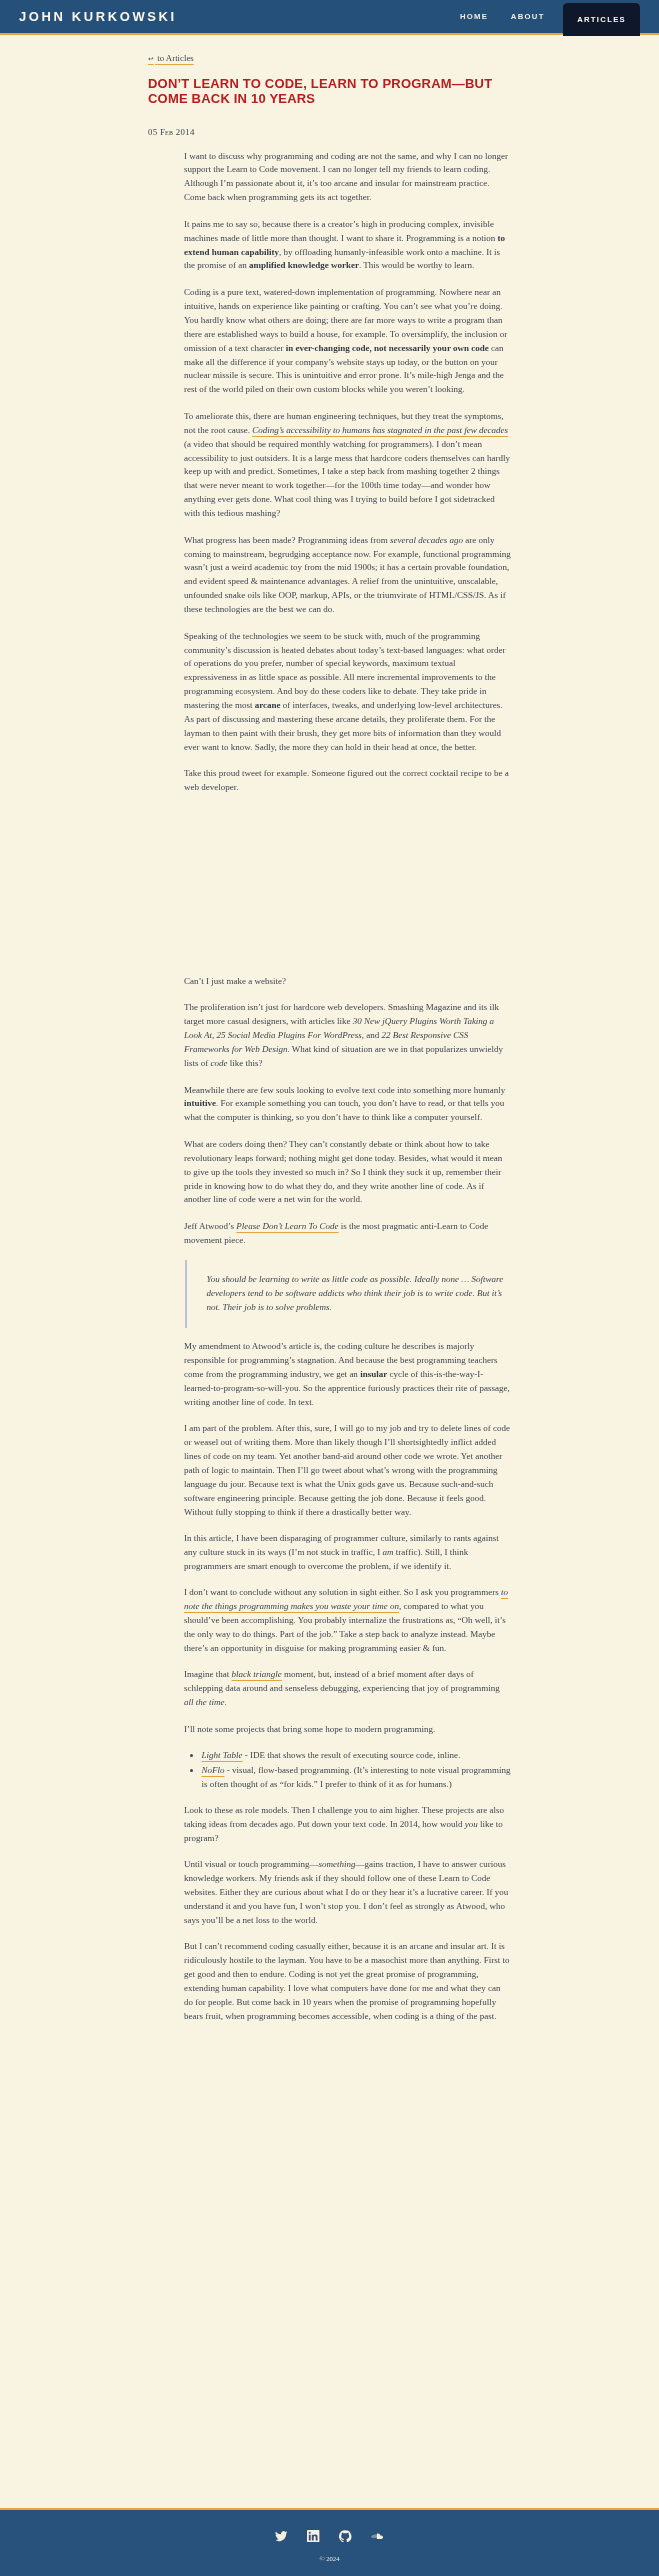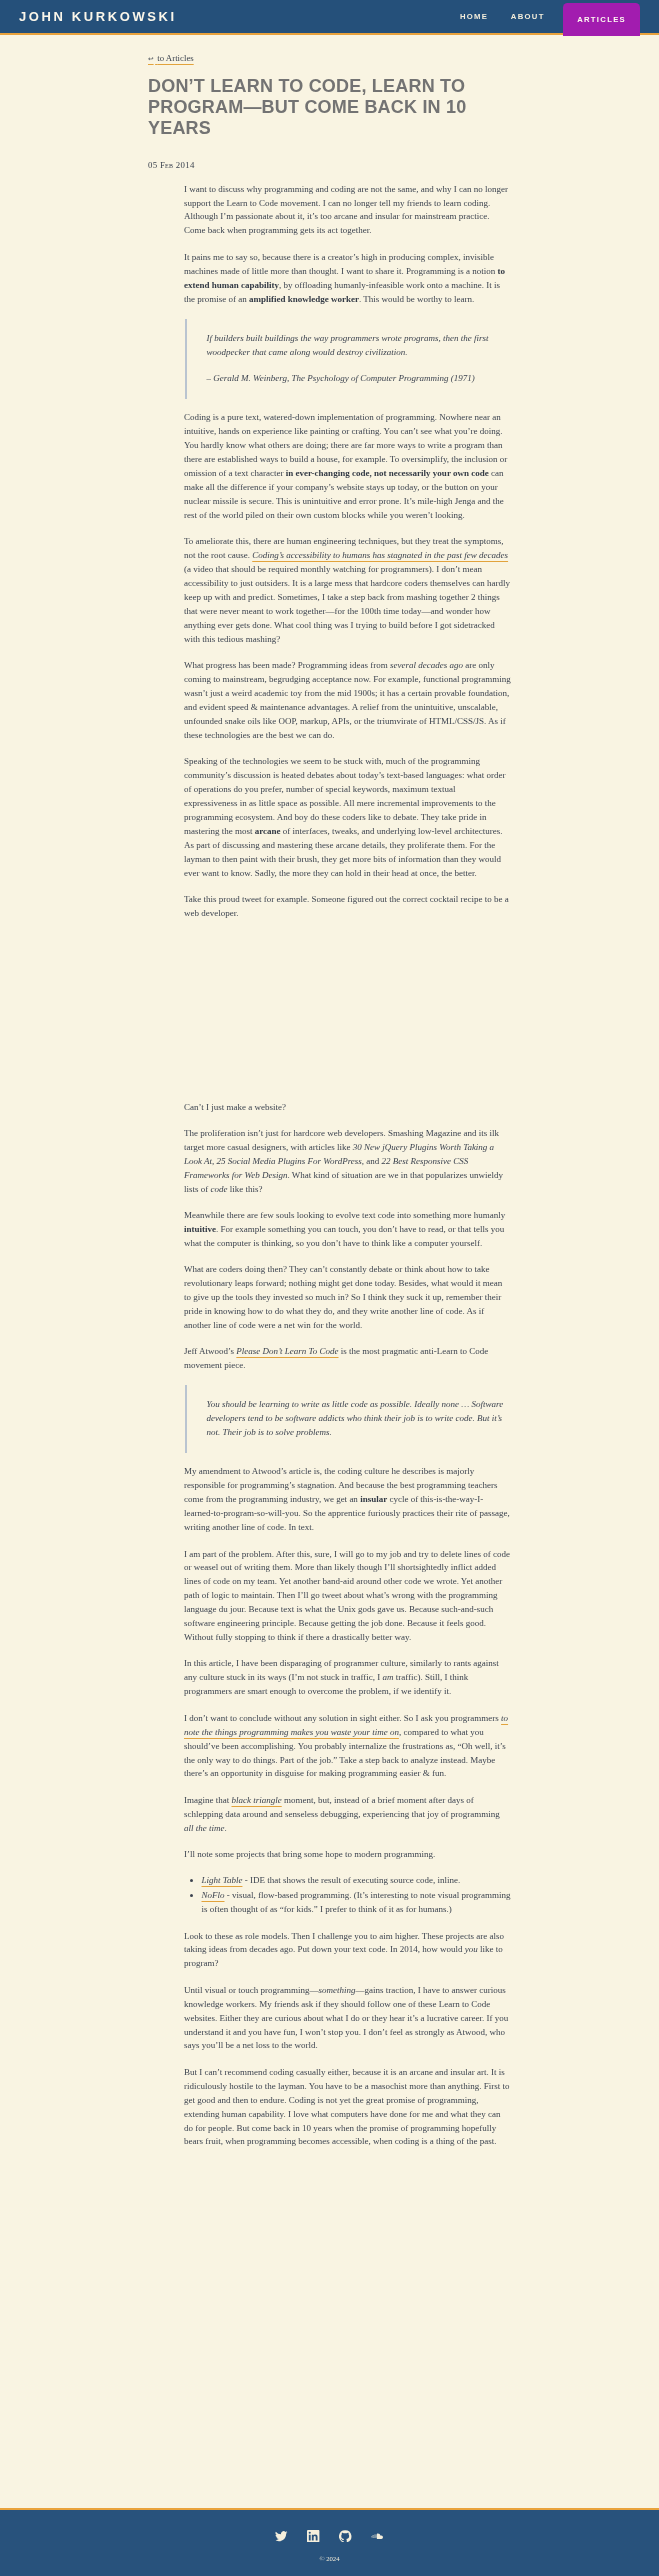--- a/index.html
+++ b/index.html
@@ -48,21 +48,21 @@
     font-size: 7.7px;
     font-weight: 700;
     letter-spacing: 1.3px;
     text-decoration: none;
     padding: 0 11.3px;
     display: flex;
     align-items: center;
     height: 35px;
   }
   .nav-link.active {
-    background: #a21caf;
+    background: #0f172a;
     color: #fdfaf0;
     align-self: flex-start;
     margin-top: 4.1px;
     height: 33px;
     border-radius: 4.6px 4.6px 0 0;
     padding: 0 14px;
     margin-left: 7.2px;
     position: relative;
     z-index: 1;
   }
@@ -81,22 +81,22 @@
     text-decoration: underline;
     text-decoration-color: #e2a33c;
     text-decoration-thickness: 0.8px;
     text-underline-offset: 2.6px;
   }
   .back-link .glyph { font-size: 6.7px; margin-right: 1.5px; }
 
   h1.article-title {
     font-family: "Liberation Sans", sans-serif;
     font-weight: 700;
-    color: #737373;
-    font-size: 18px;
+    color: #b91c1c;
+    font-size: 13px;
     line-height: 1.18;
     letter-spacing: 0.2px;
     margin: 13.4px 0 0 0;
   }
   .article-date {
     margin-top: 20.6px;
     font-size: 8.8px;
     font-variant: small-caps;
     letter-spacing: 0.3px;
   }
@@ -184,24 +184,20 @@
   <div class="content">
     <a class="back-link" href="#"><span class="glyph">↩</span> <span>to Articles</span></a>
 
     <h1 class="article-title">DON’T LEARN TO CODE, LEARN TO PROGRAM—BUT COME BACK IN 10 YEARS</h1>
 
     <div class="article-date">05 Feb 2014</div>
 
     <div class="article-body" id="article-body">
         <p>I want to discuss why programming and coding are not the same, and why I can no longer support the Learn to Code movement. I can no longer tell my friends to learn coding. Although I’m passionate about it, it’s too arcane and insular for mainstream practice. Come back when programming gets its act together.</p>
         <p>It pains me to say so, because there is a creator’s high in producing complex, invisible machines made of little more than thought. I want to share it. Programming is a notion <strong>to extend human capability</strong>, by offloading humanly-infeasible work onto a machine. It is the promise of an <strong>amplified knowledge worker</strong>. This would be worthy to learn.</p>
-        <blockquote>
-          <p>If builders built buildings the way programmers wrote programs, then the first woodpecker that came along would destroy civilization.</p>
-          <p>– Gerald M. Weinberg, The Psychology of Computer Programming (1971)</p>
-        </blockquote>
         <p>Coding is a pure text, watered-down implementation of programming. Nowhere near an intuitive, hands on experience like painting or crafting. You can’t see what you’re doing. You hardly know what others are doing; there are far more ways to write a program than there are established ways to build a house, for example. To oversimplify, the inclusion or omission of a text character <strong>in ever-changing code, not necessarily your own code</strong> can make all the difference if your company’s website stays up today, or the button on your nuclear missile is secure. This is unintuitive and error prone. It’s mile-high Jenga and the rest of the world piled on their own custom blocks while you weren’t looking.</p>
         <p>To ameliorate this, there are human engineering techniques, but they treat the symptoms, not the root cause. <a href="#">Coding’s accessibility to humans has stagnated in the past few decades</a> (a video that should be required monthly watching for programmers). I don’t mean accessibility to just outsiders. It is a large mess that hardcore coders themselves can hardly keep up with and predict. Sometimes, I take a step back from mashing together 2 things that were never meant to work together—for the 100th time today—and wonder how anything ever gets done. What cool thing was I trying to build before I got sidetracked with this tedious mashing?</p>
         <p>What progress has been made? Programming ideas from <em>several decades ago</em> are only coming to mainstream, begrudging acceptance now. For example, functional programming wasn’t just a weird academic toy from the mid 1900s; it has a certain provable foundation, and evident speed &amp; maintenance advantages. A relief from the unintuitive, unscalable, unfounded snake oils like OOP, markup, APIs, or the triumvirate of HTML/CSS/JS. As if these technologies are the best we can do.</p>
         <p>Speaking of the technologies we seem to be stuck with, much of the programming community’s discussion is heated debates about today’s text-based languages: what order of operations do you prefer, number of special keywords, maximum textual expressiveness in as little space as possible. All mere incremental improvements to the programming ecosystem. And boy do these coders like to debate. They take pride in mastering the most <strong>arcane</strong> of interfaces, tweaks, and underlying low-level architectures. As part of discussing and mastering these arcane details, they proliferate them. For the layman to then paint with their brush, they get more bits of information than they would ever want to know. Sadly, the more they can hold in their head at once, the better.</p>
         <p>Take this proud tweet for example. Someone figured out the correct cocktail recipe to be a web developer.</p>
         <div class="tweet-gap"></div>
         <p>Can’t I just make a website?</p>
         <p>The proliferation isn’t just for hardcore web developers. Smashing Magazine and its ilk target more casual designers, with articles like <em>30 New jQuery Plugins Worth Taking a Look At</em>, <em>25 Social Media Plugins For WordPress</em>, and <em>22 Best Responsive CSS Frameworks for Web Design</em>. What kind of situation are we in that popularizes unwieldy lists of <em>code</em> like this?</p>
         <p>Meanwhile there are few souls looking to evolve text code into something more humanly <strong>intuitive</strong>. For example something you can touch, you don’t have to read, or that tells you what the computer is thinking, so you don’t have to think like a computer yourself.</p>
         <p>What are coders doing then? They can’t constantly debate or think about how to take revolutionary leaps forward; nothing might get done today. Besides, what would it mean to give up the tools they invested so much in? So I think they suck it up, remember their pride in knowing how to do what they do, and they write another line of code. As if another line of code were a net win for the world.</p>

